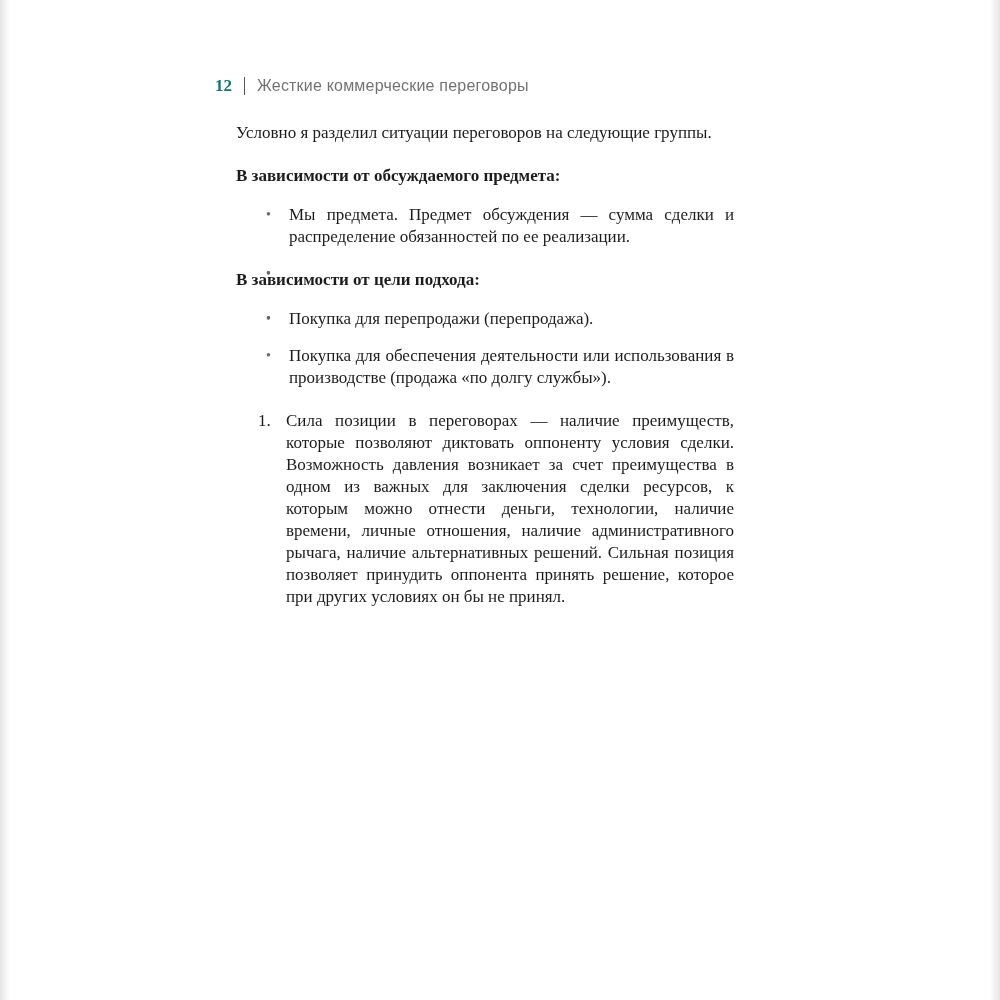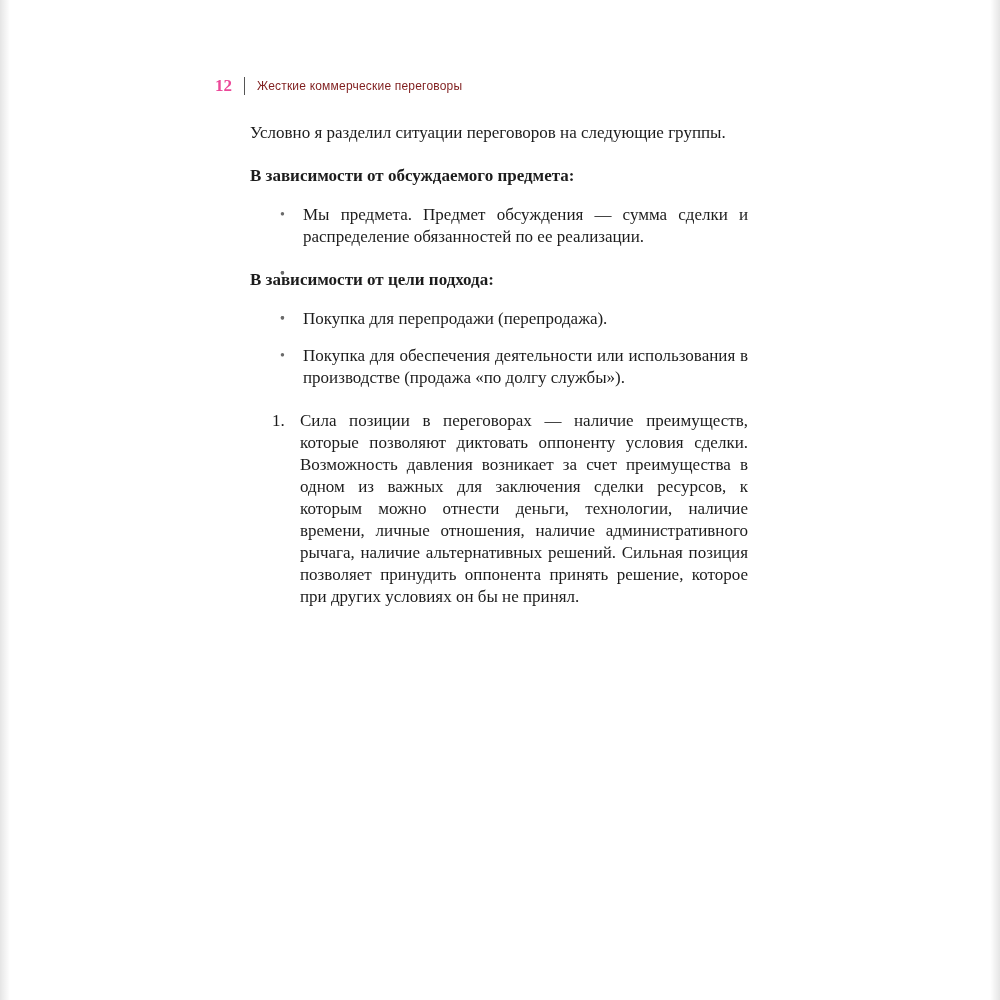--- a/index.html
+++ b/index.html
@@ -33,37 +33,37 @@
     top: 76px;
     left: 215px;
     display: flex;
     align-items: center;
     gap: 12px;
   }
   .folio {
     font-family: "Liberation Serif", serif;
     font-size: 17px;
     font-weight: bold;
-    color: #ec4899;
+    color: #0f766e;
   }
   .head-divider {
     width: 1px;
     height: 18px;
     background: #555;
   }
   .head-title {
     font-family: "Liberation Sans", sans-serif;
-    font-size: 12px;
-    color: #7f1d1d;
+    font-size: 16px;
+    color: #737373;
     letter-spacing: 0.2px;
   }
 
   .text-column {
     position: absolute;
-    left: 250px;
+    left: 236px;
     top: 122px;
     width: 498px;
     font-size: 17px;
     line-height: 22px;
     text-align: justify;
   }
   .para {
     margin: 0 0 17px 0;
   }
   .section-heading {

